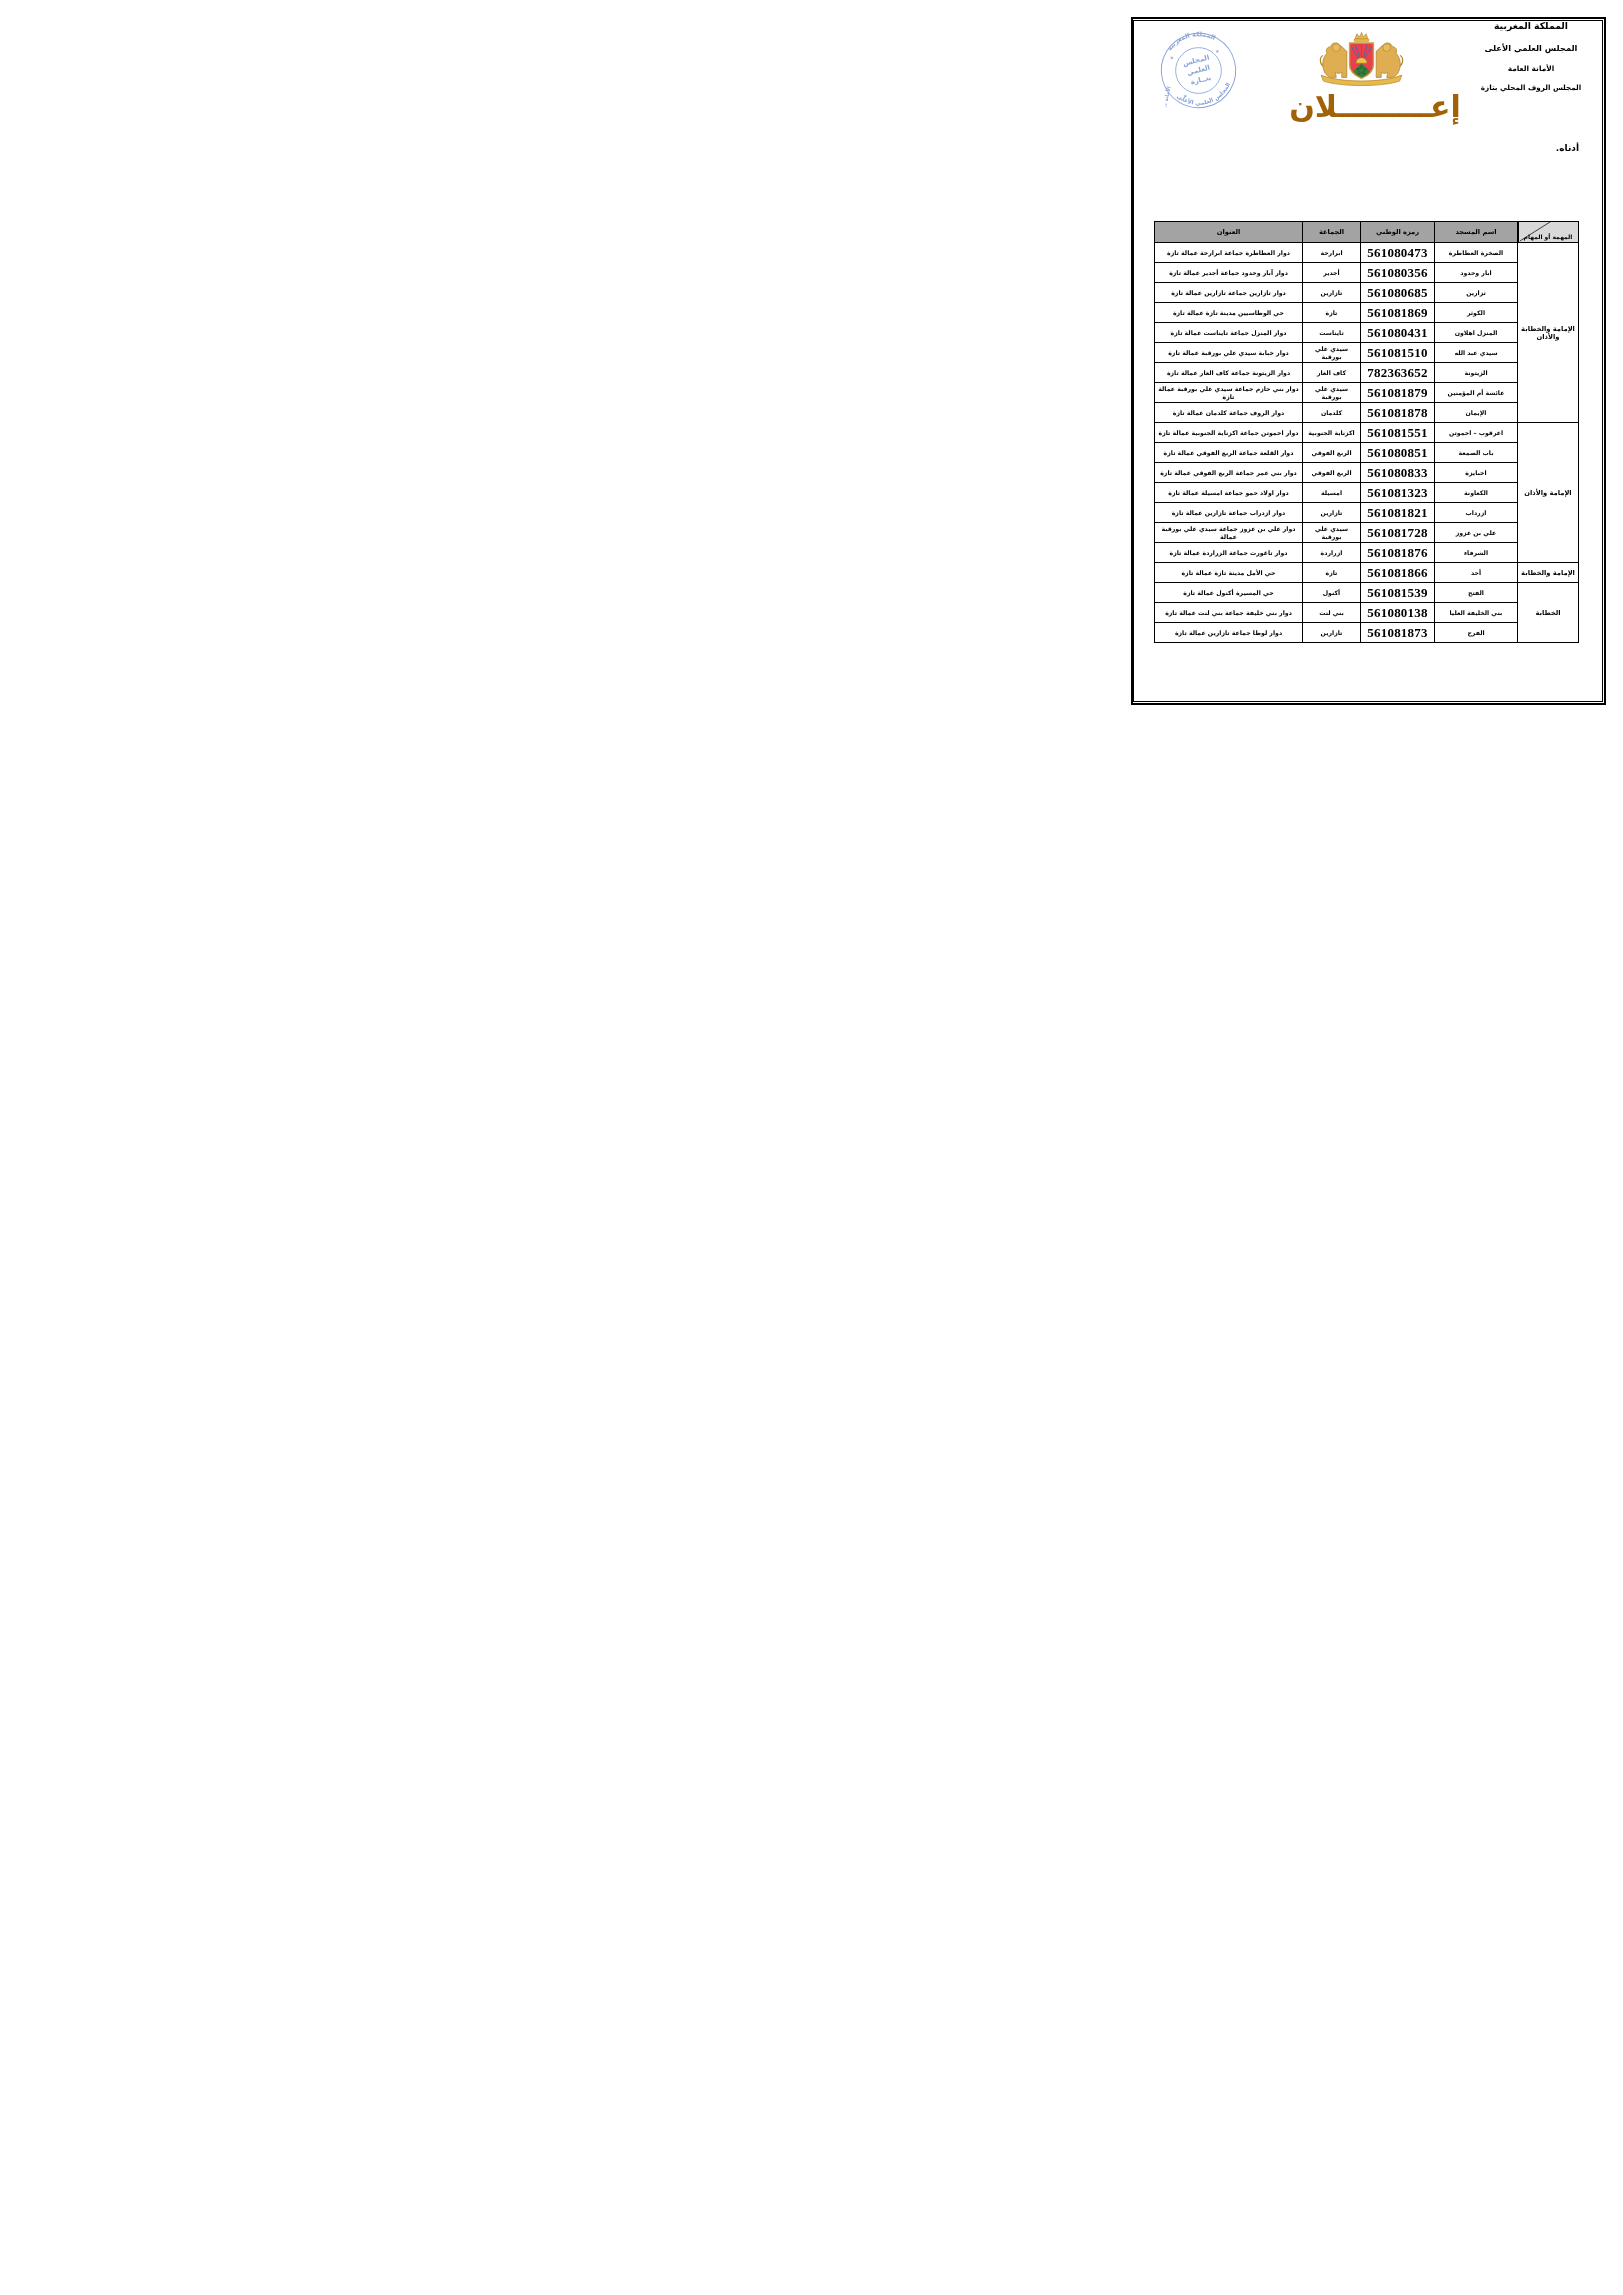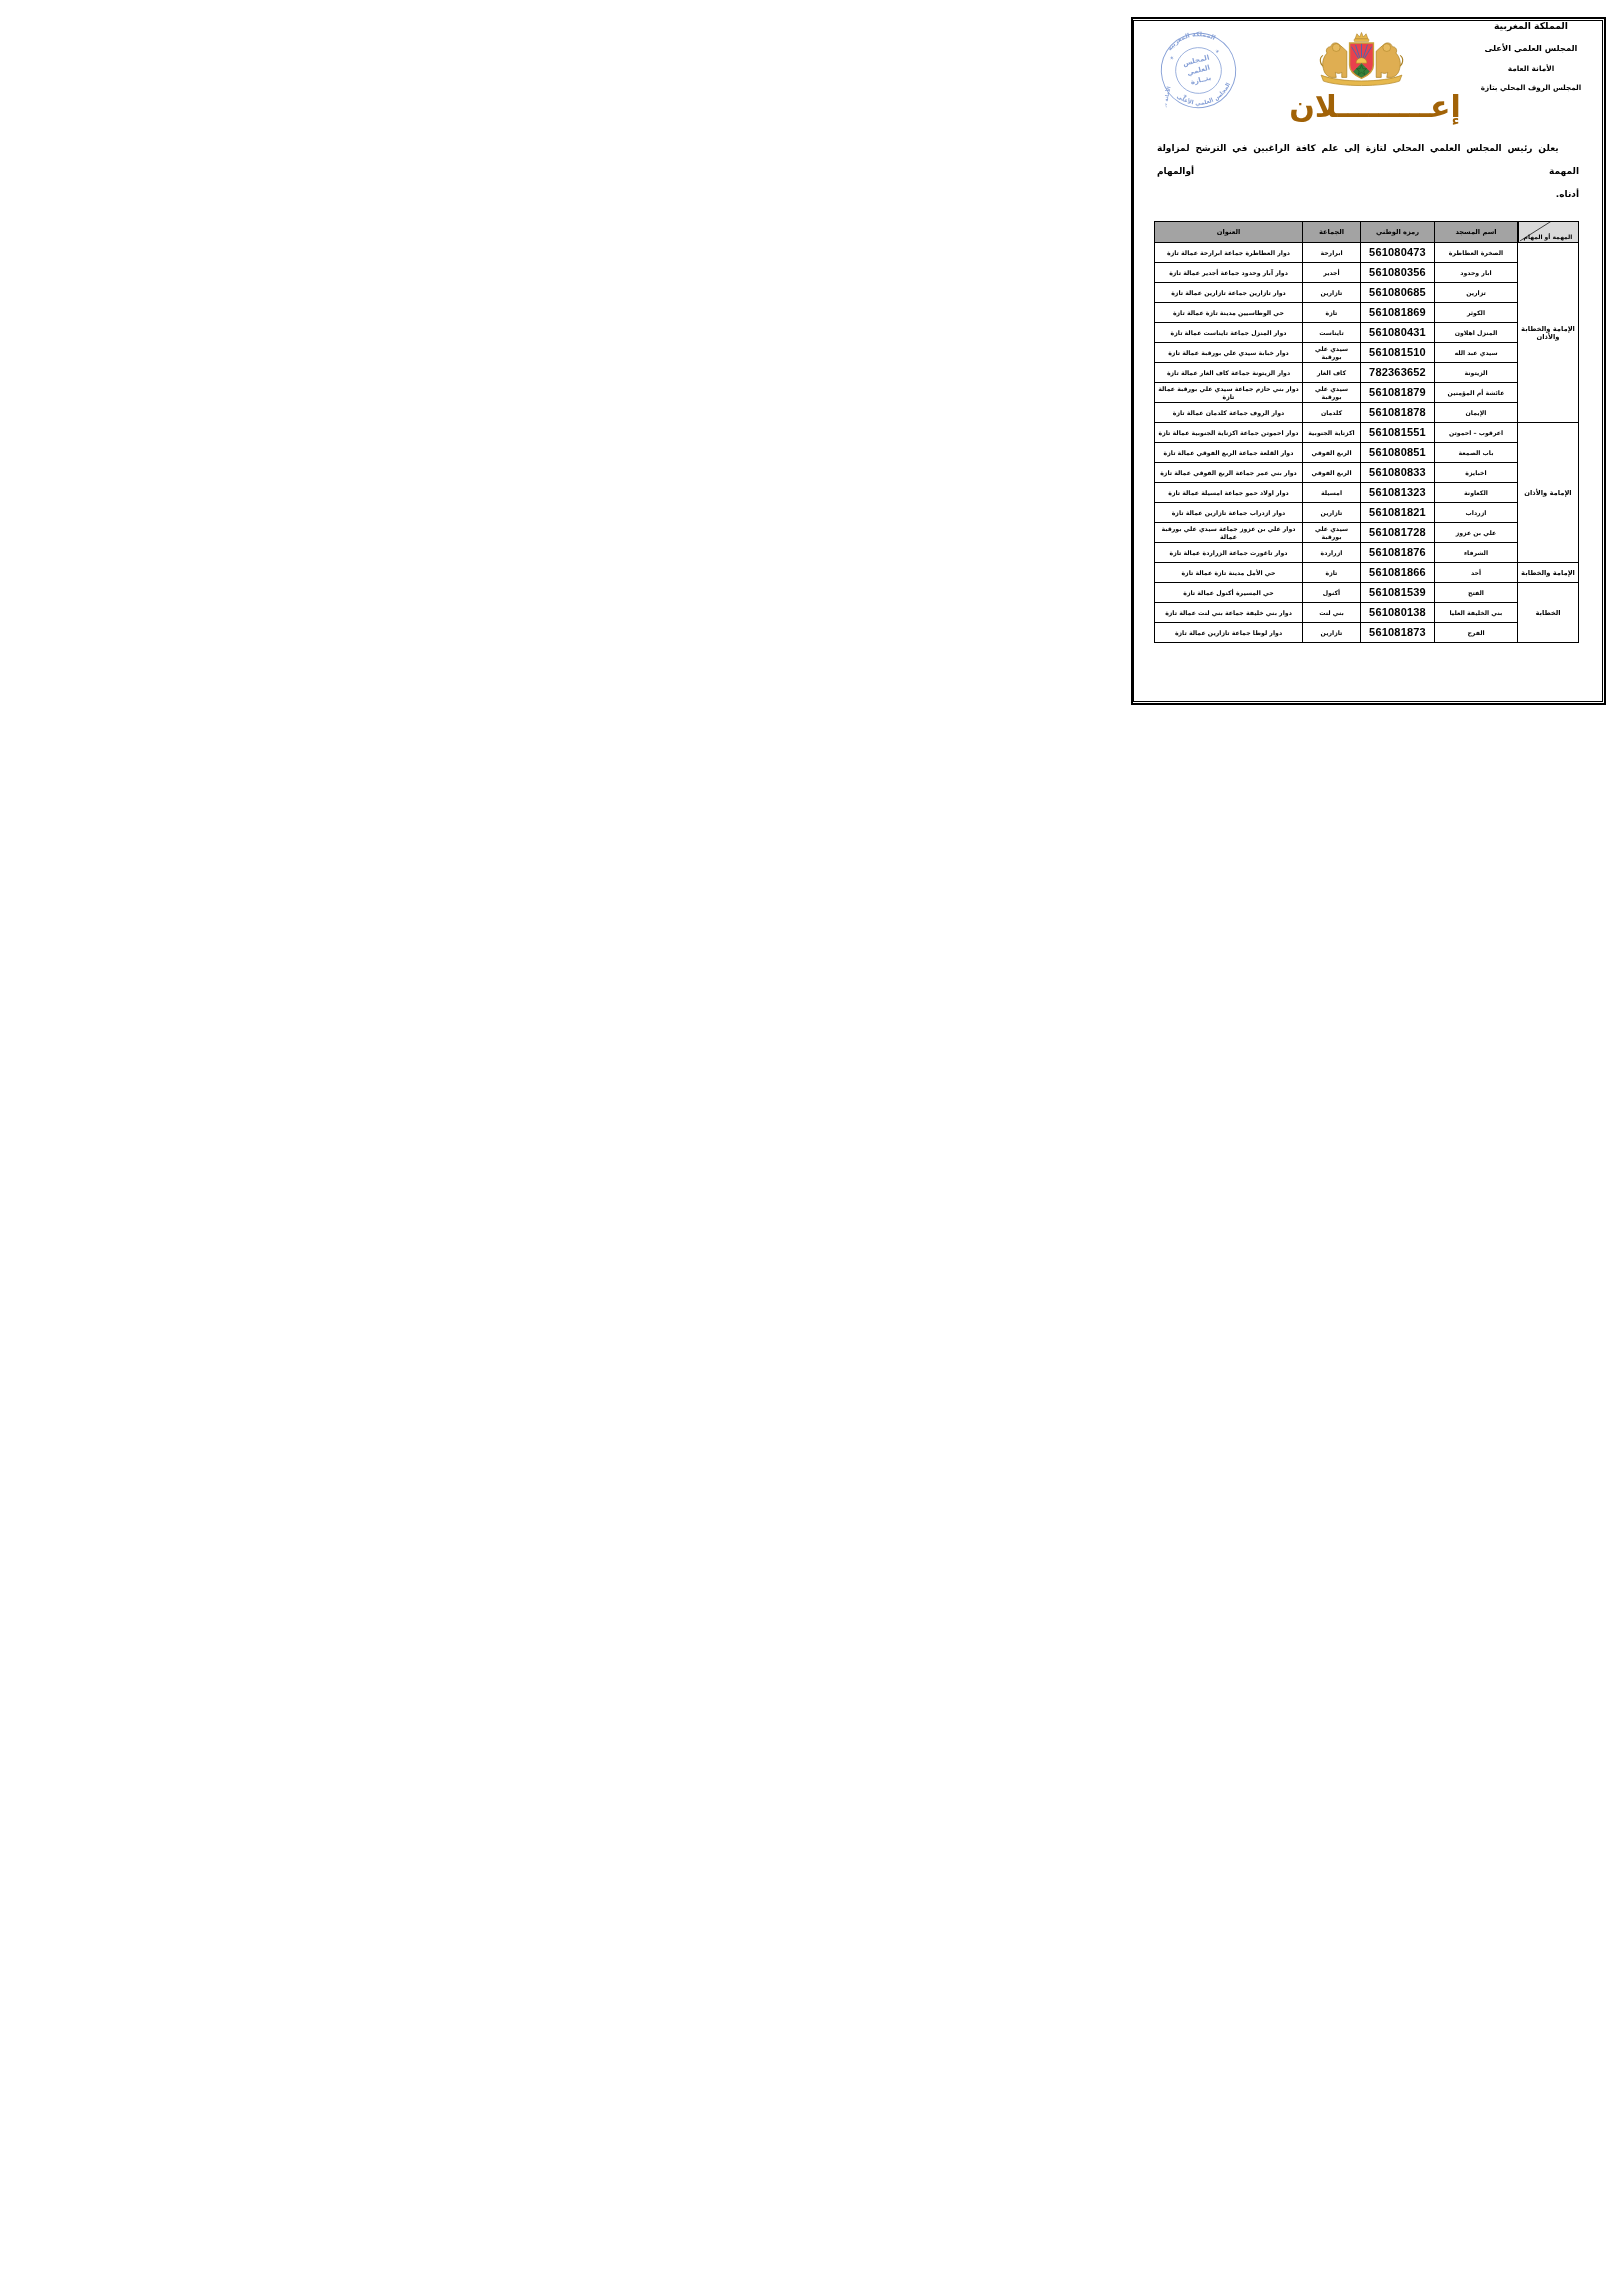--- a/index.html
+++ b/index.html
@@ -32,21 +32,21 @@
   .intro-line.first{text-indent:20.4px;}
   .intro-line.last{text-align:right;text-align-last:right;}
   
   .tbl-wrap{position:absolute;right:44px;top:221px;width:423px;}
   table.roster{width:423px;border-collapse:collapse;table-layout:fixed;direction:rtl;font-weight:bold;}
   table.roster th,table.roster td{border:0.7px solid #000;text-align:center;vertical-align:middle;padding:0.5px 1.9px;overflow:hidden;}
   thead th{background:#a3a3a3;height:19.4px;font-size:6.7px;border-top-width:1.2px;border-bottom-width:1.2px;}
   thead th.col-address,tbody td.address-cell{border-left-width:1.2px;}
   tbody tr{height:20px;}
   tbody td{font-size:6.2px;line-height:1.25;}
-  tbody td.code-cell{font-family:Liberation Sans, sans-serif;font-size:11px;letter-spacing:0.2px;}
+  tbody td.code-cell{font-family:Liberation Serif, serif;font-size:13px;letter-spacing:0.2px;}
   tbody td.role-cell{font-size:6.7px;border-right-width:1.2px;border-bottom-width:1.4px;background:#fff;}
   tbody tr.group-end td{border-bottom-width:1.4px;}
   
   th.corner-cell{position:relative;border:none;background:transparent;padding:0;}
   .corner-box{position:absolute;left:-0.5px;right:-0.5px;top:-19px;bottom:-0.5px;background:#d9d9d9;border:1.2px solid #000;z-index:3;}
   .corner-box svg{position:absolute;inset:0;width:100%;height:100%;}
   .corner-bottom{position:absolute;bottom:2.3px;left:1.4px;right:1.4px;text-align:center;font-size:6px;}
 </style>
 </head>
 <body>
@@ -108,21 +108,20 @@
       <text x="138" y="60" font-size="12" fill="#6d8cce">✶</text>
       <text x="85" y="68" text-anchor="middle" font-size="14.5" font-weight="bold" fill="#6d8cce">المجلس</text>
       <text x="85" y="89" text-anchor="middle" font-size="14.5" font-weight="bold" fill="#6d8cce">العلمي</text>
       <text x="85" y="110" text-anchor="middle" font-size="14.5" font-weight="bold" fill="#6d8cce">بتــازة</text>
     </svg>
   </div>
 
   <div class="title">إعـــــــــلان</div>
 
   <div class="intro">
-    <div class="intro-line first">يعلن رئيس المجلس العلمي المحلي لتازة إلى علم كافة الراغبين في الترشح لمزاولة المهمة أوالمهام</div>
     <div class="intro-line last">أدناه.</div>
   </div>
 
   <div class="tbl-wrap">
     <table class="roster">
       <colgroup>
         <col style="width:61px">
           <col style="width:83px">
           <col style="width:74px">
         <col style="width:58px">

